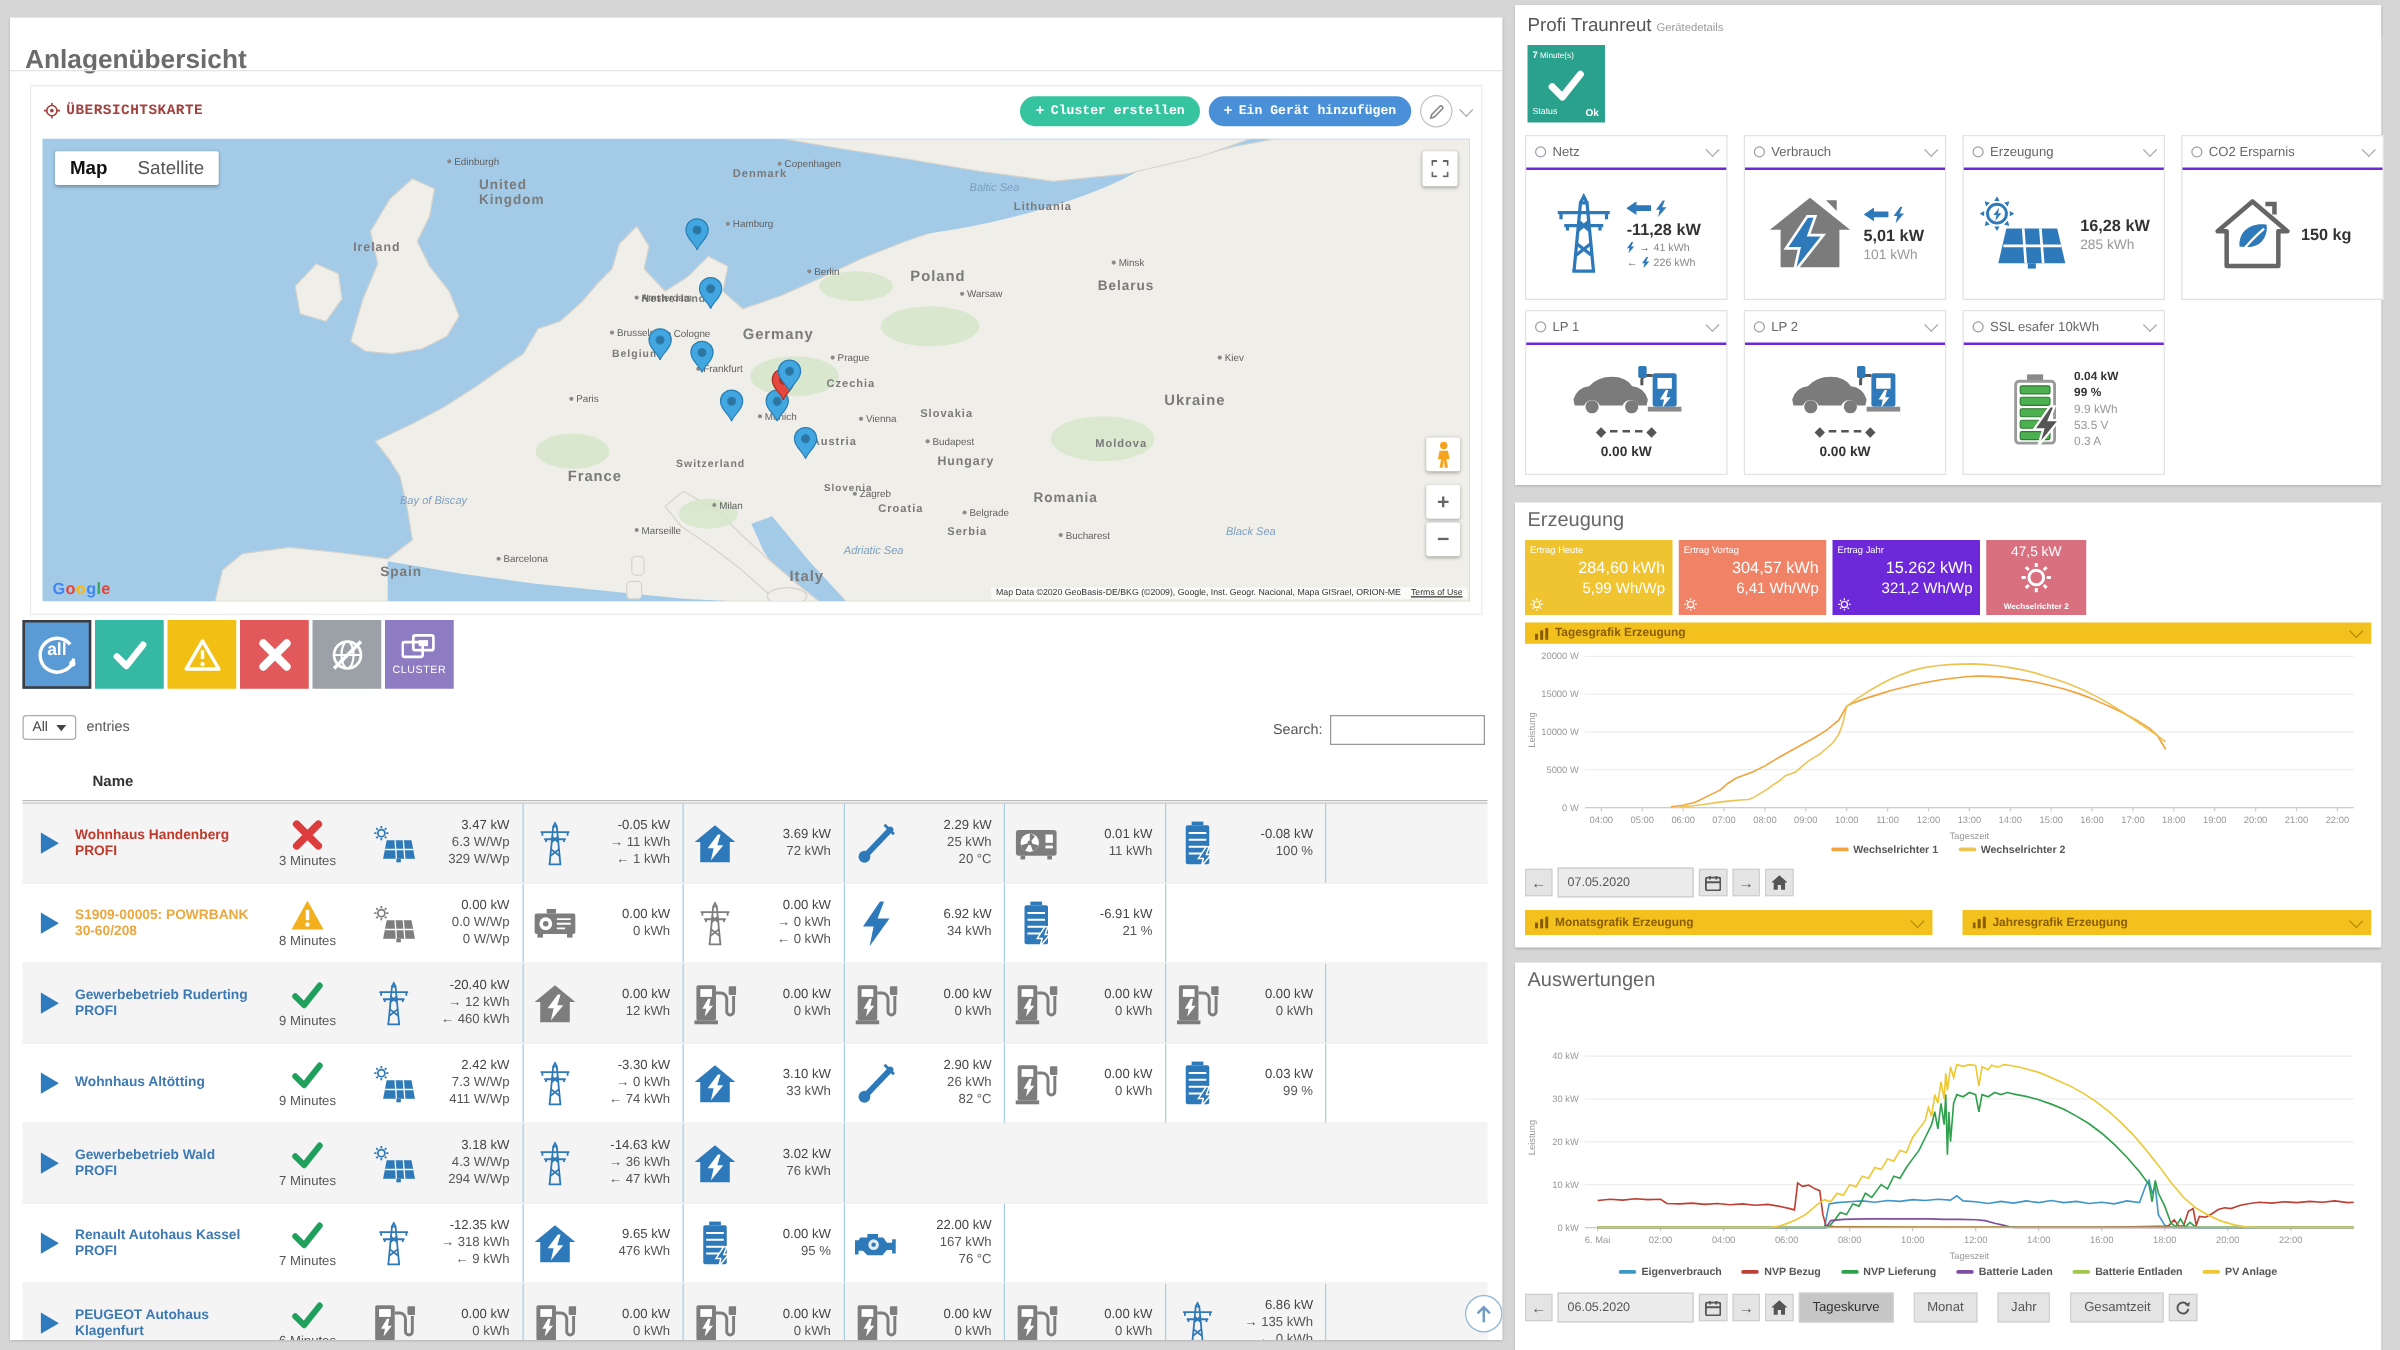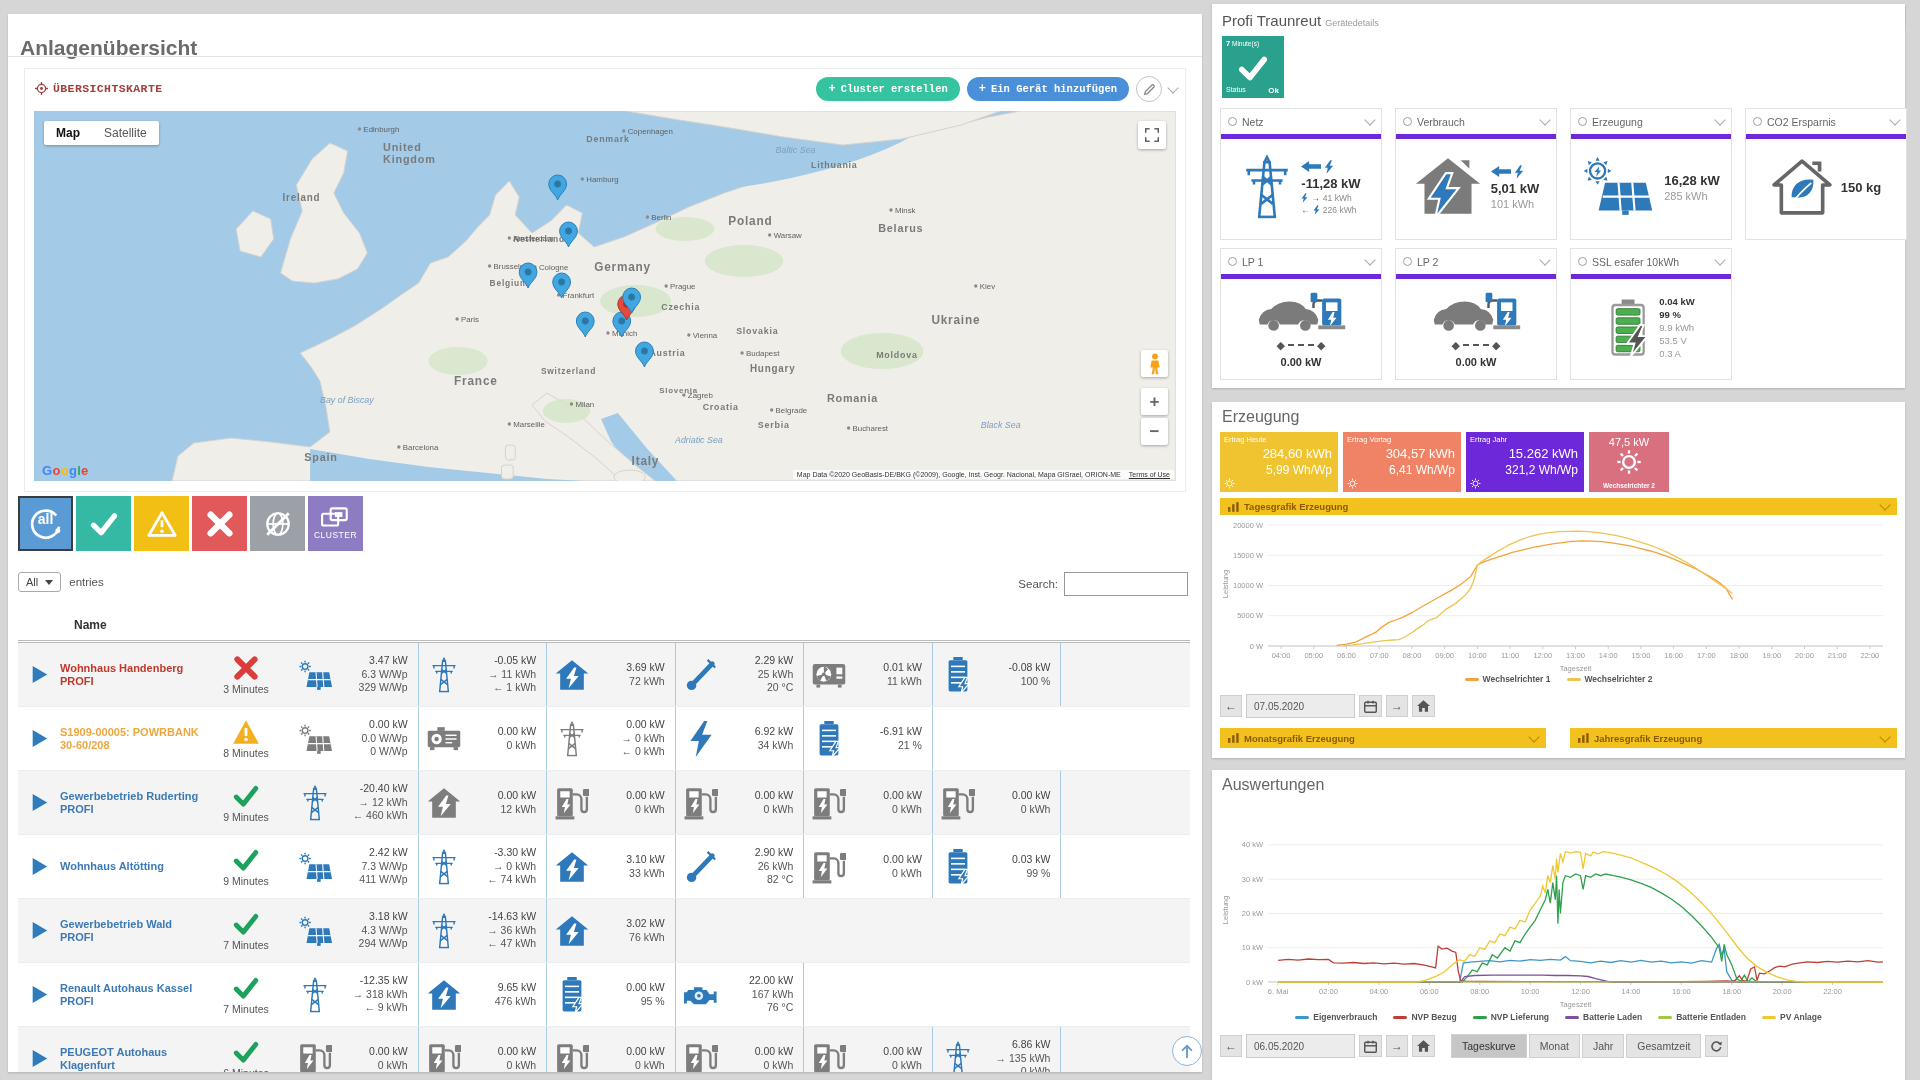--- a/index.html
+++ b/index.html
@@ -13,21 +13,21 @@
   .map-panel{position:absolute;left:16px;top:54px;width:1160px;height:422px;border:1px solid #ececec;}
   .map-head{position:absolute;left:0;top:0;width:100%;height:42px;font-family:Liberation Mono, monospace;}
   .map-head-title{position:absolute;left:10px;top:13px;display:flex;align-items:center;gap:5px;color:#a1403d;font-size:11.5px;font-weight:bold;letter-spacing:.4px;}
   .map-actions{position:absolute;right:8px;top:7px;display:flex;align-items:center;gap:7px;}
   .pill{height:24px;border-radius:12px;color:#fff;font-size:10.5px;font-weight:bold;display:flex;align-items:center;padding:0 12px;gap:5px;border:none;cursor:pointer;font-family:inherit;}
   .pill .plus{font-size:12px;font-weight:bold;}
   .circ-btn{width:24px;height:24px;border-radius:50%;background:#fff;border:1px solid #c4c4c4;display:flex;align-items:center;justify-content:center;}
   .map-wrap{position:absolute;left:9px;top:42px;width:1142px;height:370px;background:#a3cbe8;overflow:hidden;}
   .map-svg{width:100%;height:100%;}
   .gm-btns{position:absolute;left:10px;top:10px;display:flex;background:#fff;box-shadow:0 1px 3px rgba(0,0,0,.3);border-radius:2px;}
-  .gm-btn{padding:5px 12px;font-size:12px;color:#555;text-align:center;}
+  .gm-btn{padding:5px 12px;font-size:15px;color:#555;text-align:center;}
   .gm-btn.active{font-weight:bold;color:#111;}
   .gm-fs{position:absolute;right:10px;top:10px;width:28px;height:28px;background:#fff;box-shadow:0 1px 3px rgba(0,0,0,.3);display:flex;align-items:center;justify-content:center;border-radius:2px;color:#666;}
   .gm-sq{position:absolute;right:8px;width:27px;height:27px;background:#fff;box-shadow:0 1px 3px rgba(0,0,0,.3);display:flex;align-items:center;justify-content:center;border-radius:2px;color:#666;font-size:17px;font-weight:bold;}
   .gm-google{position:absolute;left:8px;bottom:3px;font-size:13px;font-weight:bold;letter-spacing:.3px;}
   .gm-attrib{position:absolute;right:2px;bottom:2px;font-size:7px;color:#333;background:rgba(255,255,255,.75);padding:1px 4px;display:flex;gap:8px;}
   
   .filters{position:absolute;left:10px;top:482px;display:flex;gap:3px;}
   .fbtn{width:55px;height:55px;display:flex;align-items:center;justify-content:center;flex-direction:column;border:none;cursor:pointer;position:relative;color:#fff;}
   .fbtn.sel{outline:2.5px solid #3c3c3c;outline-offset:-2.5px;}
   .fbtn .flabel{font-size:8.5px;color:#fff;letter-spacing:.5px;margin-top:1px;}
@@ -60,21 +60,21 @@
   .dev-head{position:absolute;left:10px;top:8px;font-size:15px;color:#555;}
   .dev-head .sub{font-size:9px;color:#9a9a9a;margin-left:4px;}
   .status-tile{position:absolute;left:10px;top:32px;width:62px;height:62px;background:#2aa18d;color:#fff;}
   .status-tile .tl{position:absolute;left:4px;top:3px;font-size:6.5px;}
   .status-tile .tl b{font-size:7.5px;}
   .status-tile .chk{position:absolute;left:50%;top:50%;transform:translate(-50%,-46%);}
   .status-tile .bot{position:absolute;left:4px;right:5px;bottom:3px;display:flex;justify-content:space-between;font-size:7px;}
   .status-tile .bot b{font-size:8px;}
   .cards-row{position:absolute;left:8px;display:flex;gap:13px;}
   .dcard{width:160px;height:130px;border:1px solid #e2e2e2;position:relative;background:#fff;}
-  .dcard-h{height:25px;display:flex;align-items:center;padding:0 7px;gap:5px;border-bottom:5px solid #6d28d9;}
+  .dcard-h{height:25px;display:flex;align-items:center;padding:0 7px;gap:5px;border-bottom:2px solid #6d28d9;}
   .dcard-h .ring{width:7px;height:7px;border:1.5px solid #9aa0a6;border-radius:50%;}
   .dcard-h .t{flex:1;font-size:10.5px;color:#666;}
   .chev{width:7px;height:7px;border-right:1.7px solid #aaa;border-bottom:1.7px solid #aaa;transform:rotate(45deg);margin-top:-3px;}
   .dcard-b{position:absolute;left:0;top:26px;right:0;bottom:0;display:flex;align-items:center;justify-content:center;gap:8px;}
   .val-col{display:flex;flex-direction:column;align-items:flex-start;gap:2px;}
   .bigval{font-size:13px;font-weight:bold;color:#333;}
   .subval{font-size:11px;color:#999;}
   .tinyrow{display:flex;align-items:center;gap:3px;font-size:8.5px;color:#888;}
   .arrow-bolt{display:flex;align-items:center;gap:3px;color:#2e79b9;}
   .dia-row{display:flex;align-items:center;justify-content:center;gap:3px;color:#555;}
@@ -1449,21 +1449,21 @@
           <svg width="13" height="13">
             <use href="#i-cal"></use>
           </svg>
         </button>
       <button class="cbtn">→</button>
       <button class="cbtn">
           <svg width="13" height="12">
             <use href="#i-home"></use>
           </svg>
         </button>
-      <span id="viewbtns" style="display:flex;gap:2px;margin-left:12px">
+      <span id="viewbtns" style="display:flex;gap:16px;margin-left:0">
           <button class="vbtn act">Tageskurve</button>
           <button class="vbtn">Monat</button>
           <button class="vbtn">Jahr</button>
           <button class="vbtn">Gesamtzeit</button>
         </span>
       <button class="cbtn">
           <svg width="13" height="13">
             <use href="#i-refresh"></use>
           </svg>
         </button>

